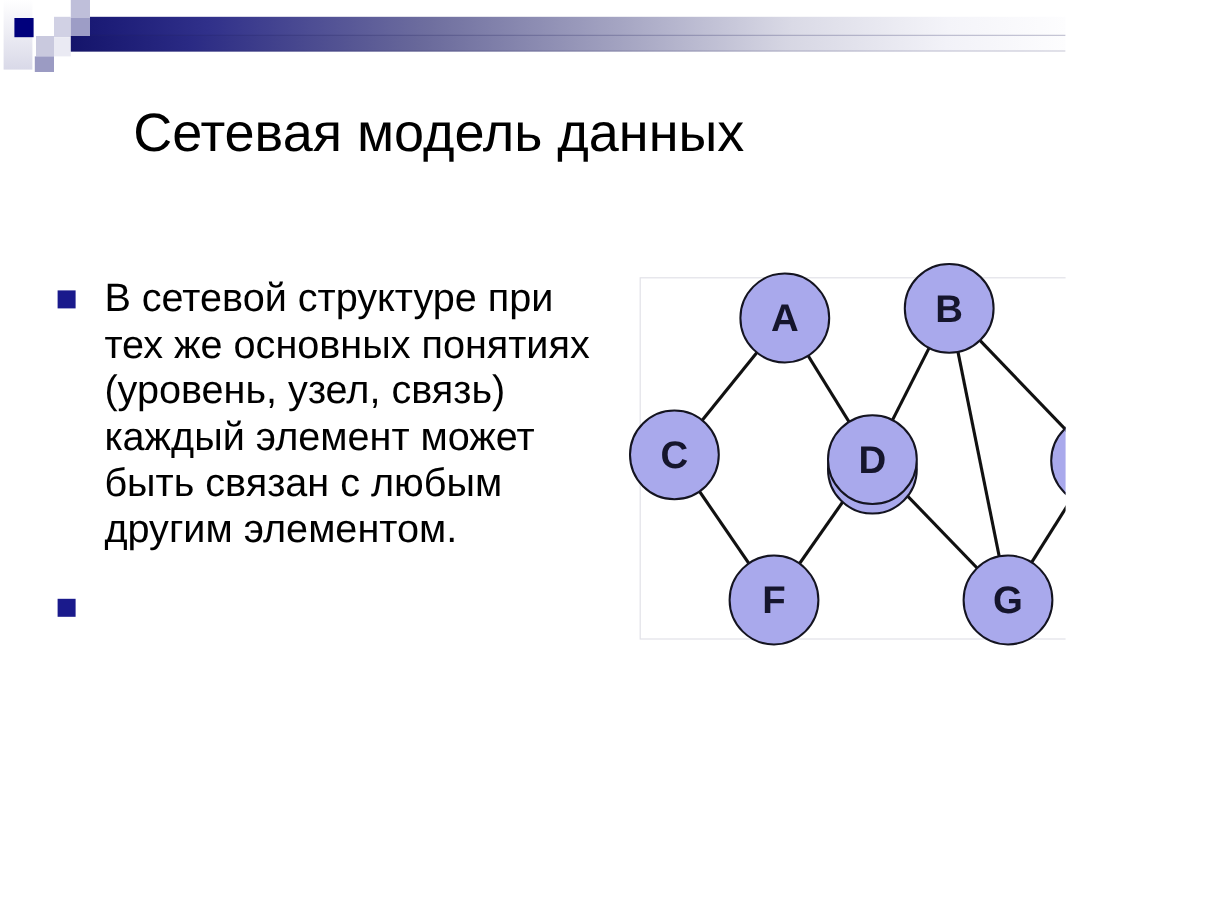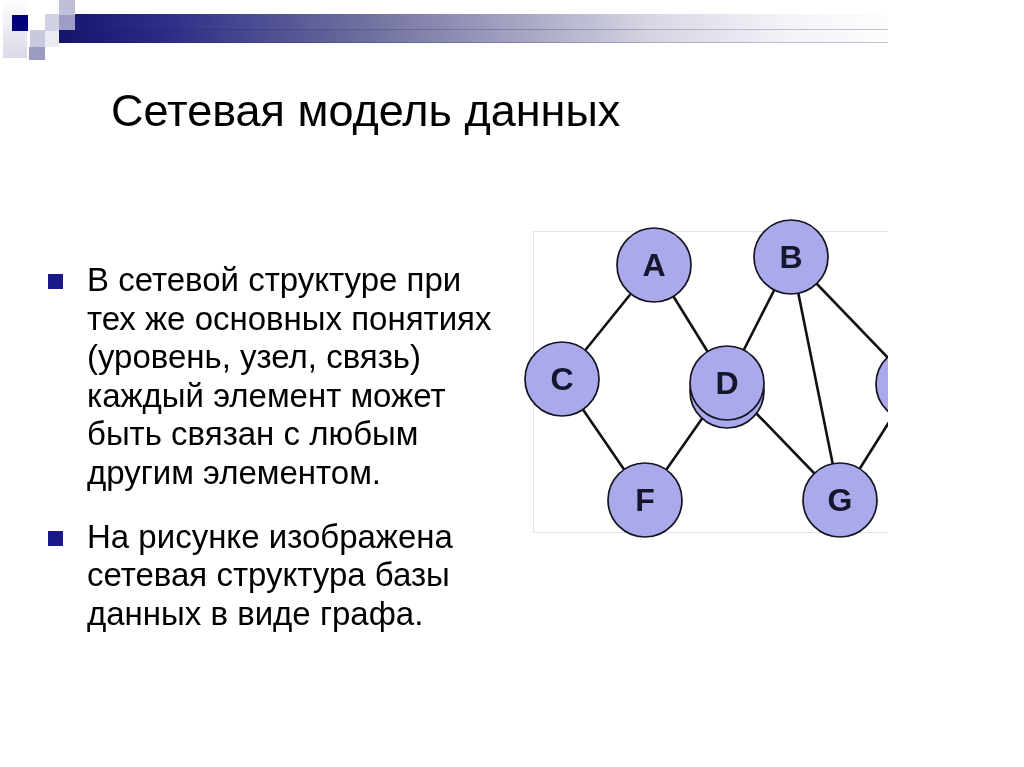--- a/index.html
+++ b/index.html
@@ -38,21 +38,21 @@
 
   
   .title {
     position: absolute; left: 111px; top: 84px;
     margin: 0; font-size: 45px; font-weight: normal;
     line-height: 54px; color: #000; white-space: nowrap;
   }
 
   
   .bullets { position: absolute; left: 42px; top: 229px; width: 480px; }
-  .bullet  { display: flex; align-items: flex-start; margin-top: 32px; }
+  .bullet  { display: flex; align-items: flex-start; }
   .bullet-2 { margin-top: 25px; }
   .marker {
     flex: none; width: 15px; height: 15px;
     margin: 13px 24px 0 6px; background: #1a1a8c;
   }
   .btext {
     font-size: 33px; line-height: 38.6px;
     white-space: pre-line; color: #000;
   }
 
@@ -93,23 +93,20 @@
       <span class="marker" style="background: rgb(26, 26, 140);"></span>
       <div class="btext">В сетевой структуре при
 тех же основных понятиях
 (уровень, узел, связь)
 каждый элемент может
 быть связан с любым
 другим элементом.</div>
     </div>
     <div class="bullet bullet-2">
       <span class="marker" style="background: rgb(26, 26, 140);"></span>
-      <div class="btext">На рисунке изображена
-сетевая структура базы
-данных в виде графа.</div>
     </div>
   </div>
 
   <div class="img-frame"></div>
   <svg id="graph-svg" width="1024" height="767" viewBox="0 0 1024 767">
       <line x1="654" y1="265" x2="562" y2="379" stroke="#111111" stroke-width="2.6"></line>
       <line x1="654" y1="265" x2="727" y2="383" stroke="#111111" stroke-width="2.6"></line>
       <line x1="791" y1="257" x2="727" y2="383" stroke="#111111" stroke-width="2.6"></line>
       <line x1="791" y1="257" x2="840" y2="500" stroke="#111111" stroke-width="2.6"></line>
       <line x1="791" y1="257" x2="913" y2="384" stroke="#111111" stroke-width="2.6"></line>

